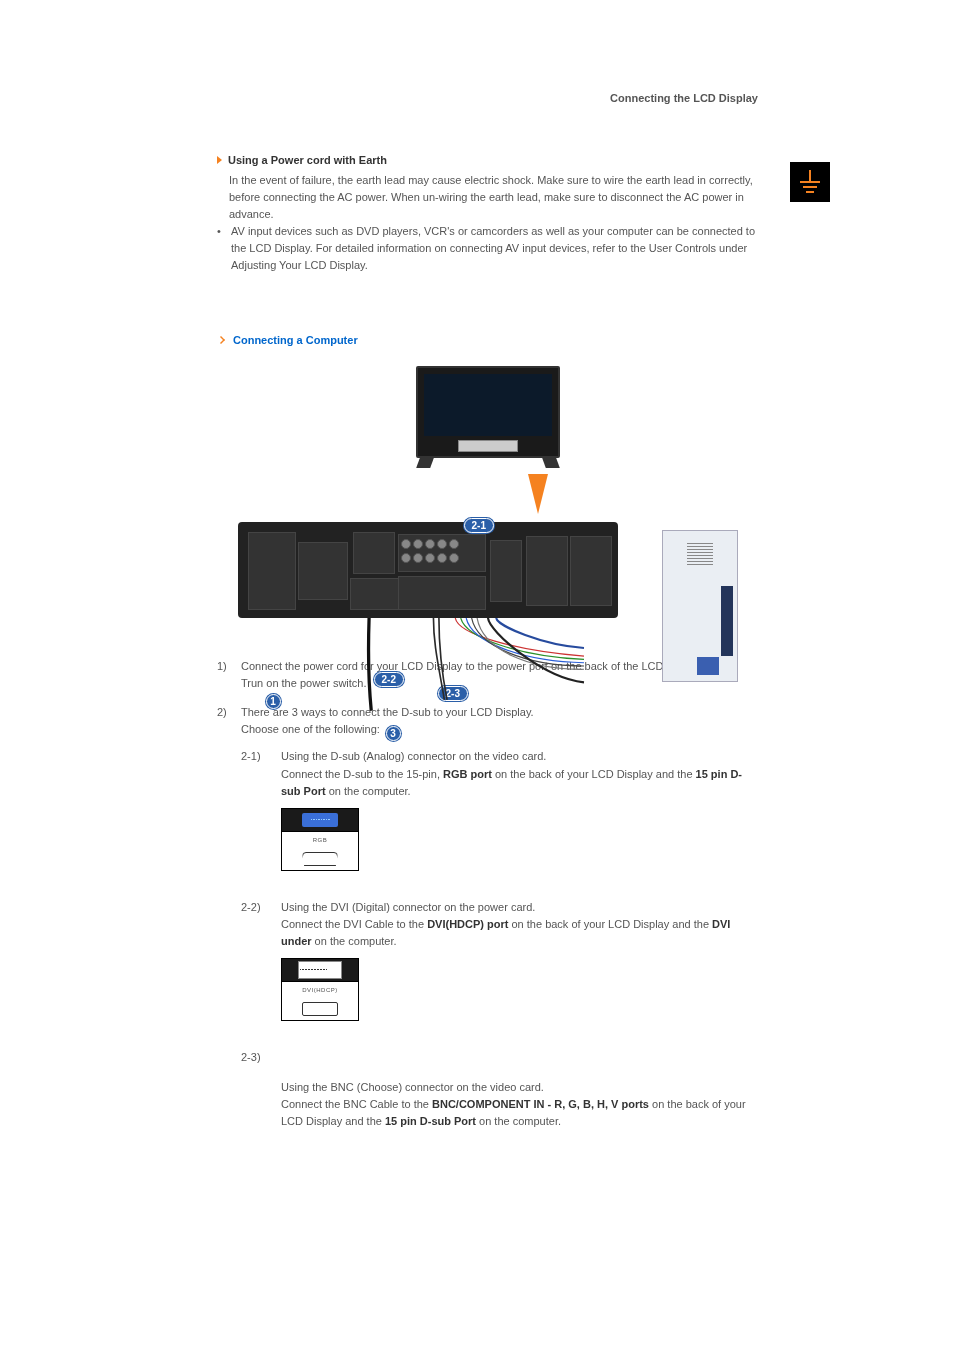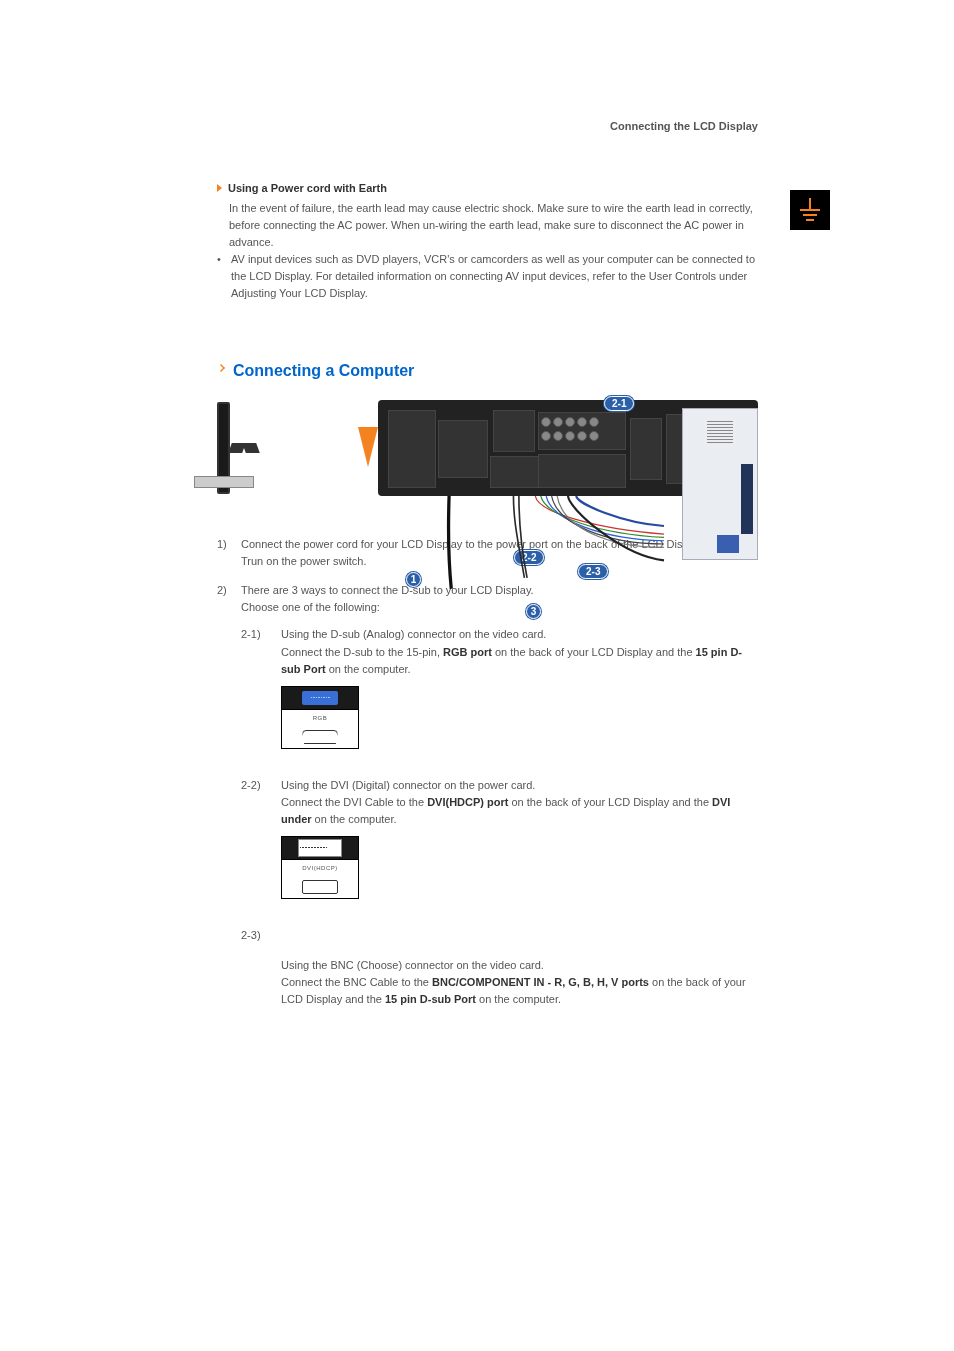--- a/index.html
+++ b/index.html
@@ -6,21 +6,21 @@
     font-family: Arial, Helvetica, sans-serif;
     font-size: 11px;
     color: #555;
     margin: 0;
     padding: 0;
     background: #fff;
   }
   .page {
     width: 954px;
     margin: 0 auto;
-    padding-top: 120px;
+    padding-top: 92px;
     padding-bottom: 80px;
   }
   .content {
     padding-left: 217px;
     padding-right: 196px;
   }
   .header-right {
     text-align: right;
     font-size: 11px;
     font-weight: bold;
@@ -109,29 +109,29 @@
   }
   .bullet-dot {
     width: 14px;
     flex-shrink: 0;
     text-align: left;
     color: #555;
   }
   .blue-title {
     color: #0066cc;
     font-weight: bold;
-    font-size: 16px;
+    font-size: 11px;
   }
   .subsection {
     margin-top: 60px;
     margin-bottom: 14px;
   }
   .diagram {
     display: flex;
-    flex-direction: row;
+    flex-direction: column;
     align-items: center;
     margin: 20px 0 40px 0;
     position: relative;
   }
   .monitor {
     width: 140px;
     height: 88px;
     background: #1a1a1a;
     border: 2px solid #333;
     position: relative;

